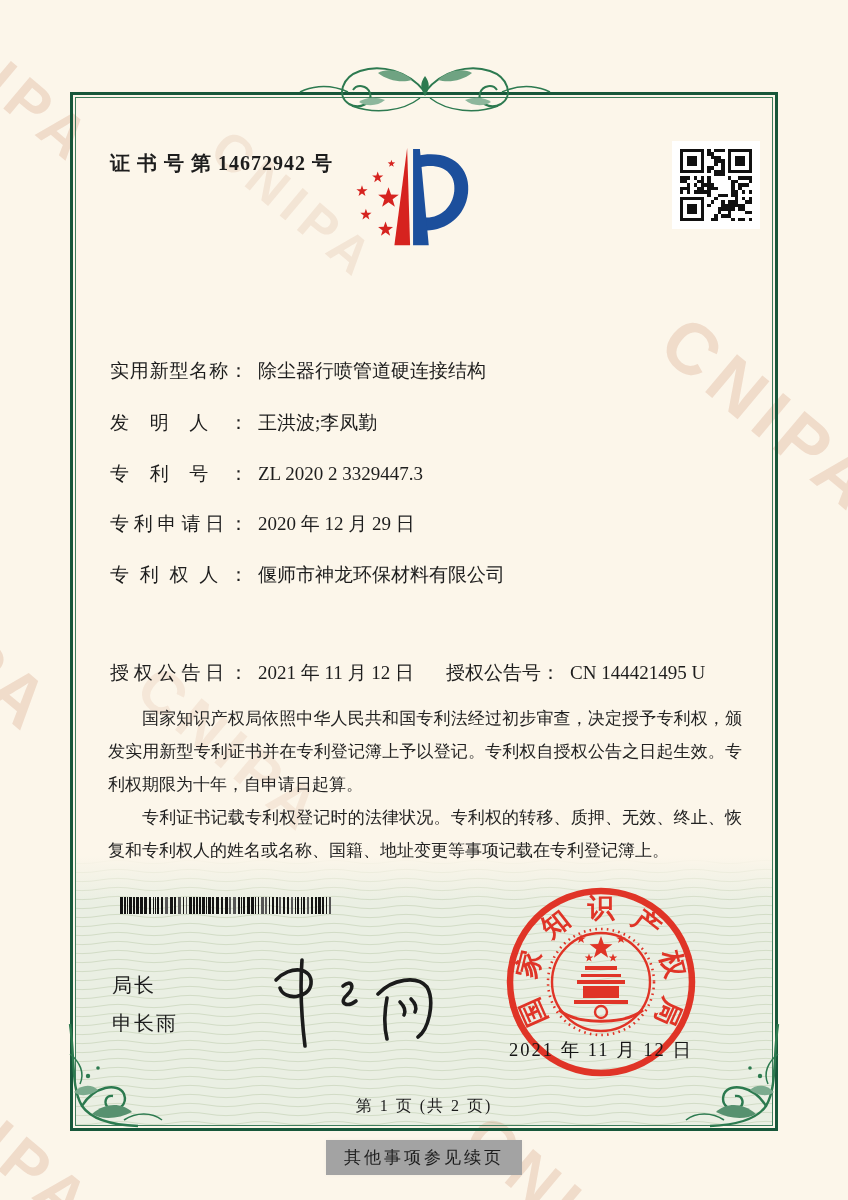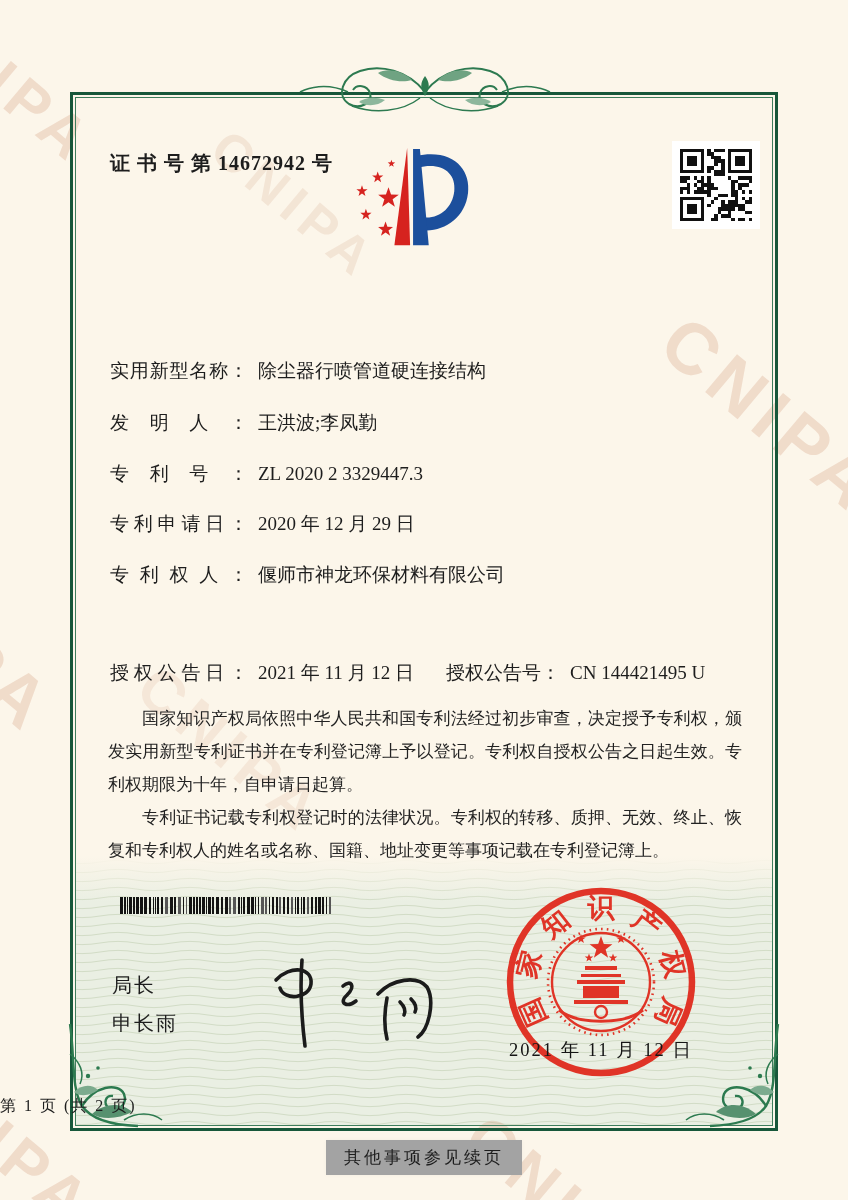--- a/index.html
+++ b/index.html
@@ -33,21 +33,21 @@
   .frow .pair2{position:absolute;left:336px;top:0;}
   .paras{left:108px;top:702px;width:634px;font-size:17px;line-height:33px;text-align:justify;
       color:#222;}
   .paras p{margin:0;text-indent:2em;}
   .barcode{left:120px;top:897px;z-index:4;}
   .signer{left:112px;font-size:20px;letter-spacing:2px;z-index:4;}
   .sig{left:246px;top:942px;z-index:5;}
   .seal{left:501px;top:882px;z-index:5;opacity:.95;}
   .seal-date{left:492px;top:1037px;width:218px;text-align:center;font-size:18.5px;
       letter-spacing:2px;color:#151515;z-index:6;}
-  .pageno{left:0;top:1096px;width:848px;text-align:left;font-size:16px;letter-spacing:2px;z-index:4;}
+  .pageno{left:0;top:1096px;width:848px;text-align:center;font-size:16px;letter-spacing:2px;z-index:4;}
   .contnote{left:424px;top:1140px;transform:translateX(-50%);background:#a3a3a3;
       padding:6px 18px;font-size:17px;letter-spacing:3px;z-index:6;box-shadow:0 0 4px rgba(0,0,0,0.04);}
   .orn{position:absolute;z-index:4;pointer-events:none;}
   .orn-top{left:280px;top:58px;}
   .orn-bl{left:64px;top:1016px;}
   .orn-br{left:664px;top:1016px;transform:scaleX(-1);}
 </style>
 </head>
 <body>
 

